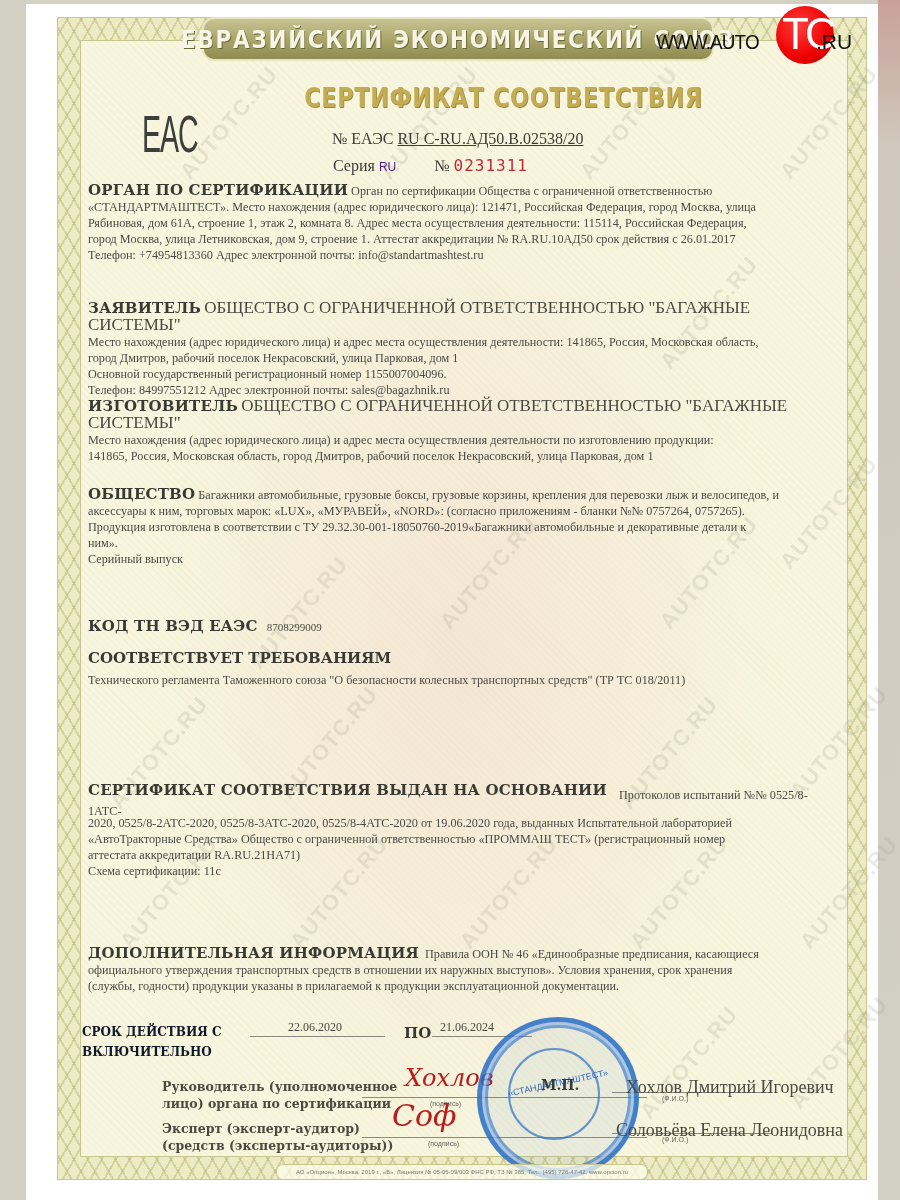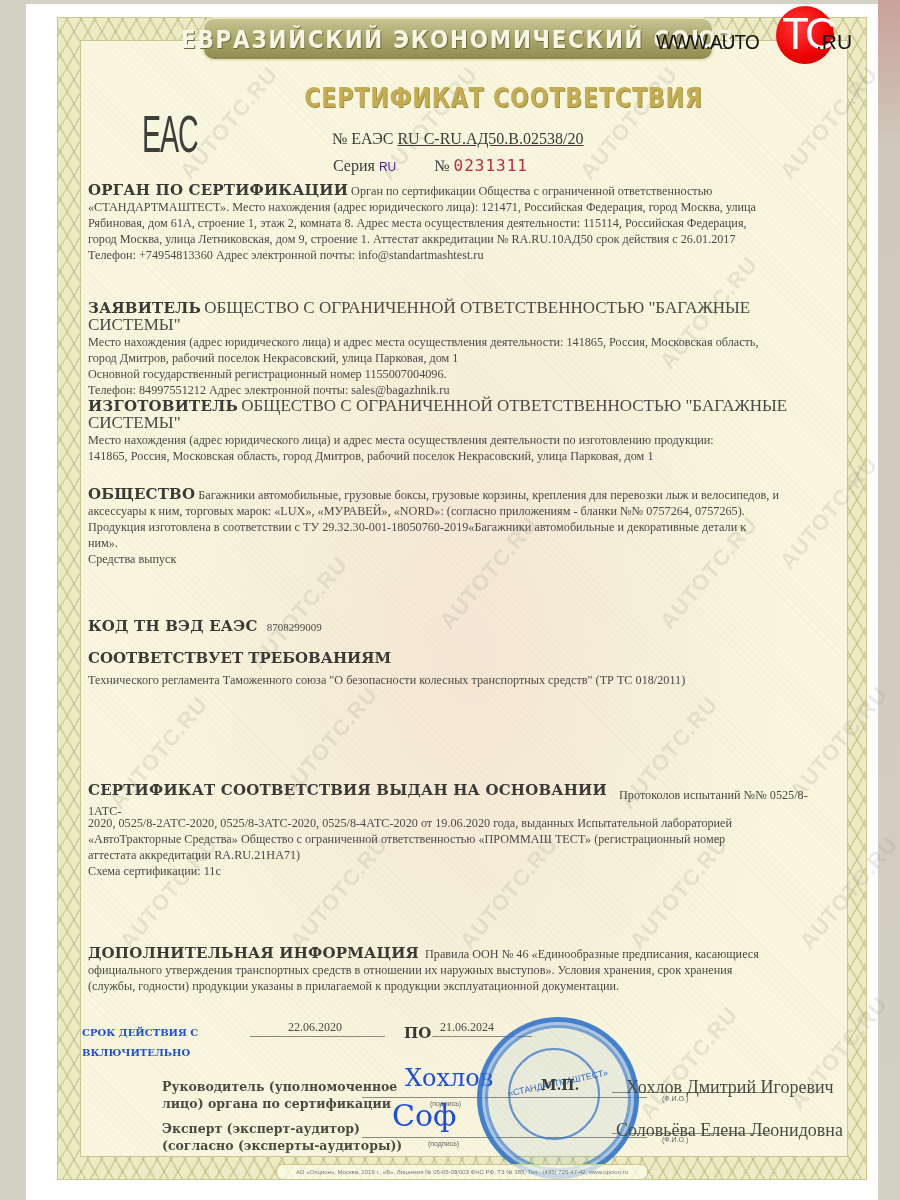--- a/index.html
+++ b/index.html
@@ -97,21 +97,21 @@
   }
   .section .caps { font-size:17px; letter-spacing:0; }
   .section p { margin:0; }
   .heading-block {
     font-family:"DejaVu Serif", serif; font-weight:bold; font-size:15px; color:#3a3a35;
   }
   .validity {
     position:absolute; left:82px; top:1022px; width:480px;
   }
   .validity .row { position:relative; height:20px; }
-  .validity .lbl { font-family:"DejaVu Serif", serif; font-weight:bold; font-size:10px; color:#1d4ed8; }
+  .validity .lbl { font-family:"DejaVu Serif", serif; font-weight:bold; font-size:12px; color:#0f172a; }
   .validity .from-line {
     position:absolute; left:168px; top:14px; width:135px; border-bottom:1px solid #8a8a80;
   }
   .validity .from-val {
     position:absolute; left:206px; top:-2px; font-size:12px; color:#4a4a44;
   }
   .validity .po {
     position:absolute; left:322px; top:2px; font-family:"DejaVu Serif", serif; font-weight:bold; font-size:15px; color:#3a3a35;
   }
   .validity .to-line {
@@ -127,22 +127,22 @@
   .sig-line {
     position:absolute; border-bottom:1px solid #8a8a80;
   }
   .sig-caption {
     position:absolute; font-family:"Liberation Sans", sans-serif; font-size:7px; color:#666;
   }
   .fio-name {
     position:absolute; font-size:18px; color:#4a4a44; white-space:nowrap;
   }
   .signature {
-    position:absolute; font-family:"DejaVu Serif", serif; 
-    color:#1d4ed8; white-space:nowrap;
+    position:absolute; font-family:"DejaVu Serif", serif; font-style:italic;
+    color:#b91c1c; white-space:nowrap;
   }
   .stamp {
     position:absolute; left:477px; top:1017px; width:152px; height:152px; border-radius:50%;
     border:5px solid rgba(40,110,200,0.85);
     box-shadow: inset 0 0 0 3px rgba(255,255,255,0.4), inset 0 0 0 6px rgba(40,110,200,0.6);
     background:rgba(60,130,210,0.08);
   }
   .stamp .inner-ring {
     position:absolute; left:26px; top:26px; width:88px; height:88px; border-radius:50%;
     border:2px solid rgba(40,110,200,0.7);
@@ -245,21 +245,21 @@
   <p>Место нахождения (адрес юридического лица) и адрес места осуществления деятельности по изготовлению продукции:</p>
   <p>141865, Россия, Московская область, город Дмитров, рабочий поселок Некрасовский, улица Парковая, дом 1</p>
 </div>
 
 <div class="section" style="top:486px;">
   <p><span class="heading">ОБЩЕСТВО</span>
      <span>Багажники автомобильные, грузовые боксы, грузовые корзины, крепления для перевозки лыж и велосипедов, и</span></p>
   <p>аксессуары к ним, торговых марок: «LUX», «МУРАВЕЙ», «NORD»: (согласно приложениям - бланки №№ 0757264, 0757265).</p>
   <p>Продукция изготовлена в соответствии с ТУ 29.32.30-001-18050760-2019«Багажники автомобильные и декоративные детали к</p>
   <p>ним».</p>
-  <p>Средства выпуск</p>
+  <p>Серийный выпуск</p>
 </div>
 
 <div class="section" style="top:618px;">
   <p><span class="heading">КОД ТН ВЭД ЕАЭС</span>
      &nbsp;&nbsp;<span style="font-size:11px;">8708299009</span></p>
 </div>
 
 <div class="section" style="top:650px;">
   <p class="heading-block">СООТВЕТСТВУЕТ ТРЕБОВАНИЯМ</p>
   <p style="margin-top:6px;">Технического регламента Таможенного союза "О безопасности колесных транспортных средств" (ТР ТС 018/2011)</p>
@@ -294,21 +294,21 @@
     <span class="lbl">ВКЛЮЧИТЕЛЬНО</span>
   </div>
 </div>
 
 <div class="sig-label" style="top:1078px;">
   <div>Руководитель (уполномоченное</div>
   <div>лицо) органа по сертификации</div>
 </div>
 <div class="sig-label" style="top:1120px;">
   <div>Эксперт (эксперт-аудитор)</div>
-  <div>(согласно (эксперты-аудиторы))</div>
+  <div>(средств (эксперты-аудиторы))</div>
 </div>
 
 <div class="sig-line" style="left:362px;top:1097px;width:285px;"></div>
 <div class="sig-line" style="left:362px;top:1137px;width:285px;"></div>
 <div class="sig-line" style="left:612px;top:1092px;width:160px;"></div>
 <div class="sig-line" style="left:612px;top:1133px;width:160px;"></div>
 
 <span class="sig-caption" style="left:430px;top:1100px;">(подпись)</span>
 <span class="sig-caption" style="left:428px;top:1140px;">(подпись)</span>
 

